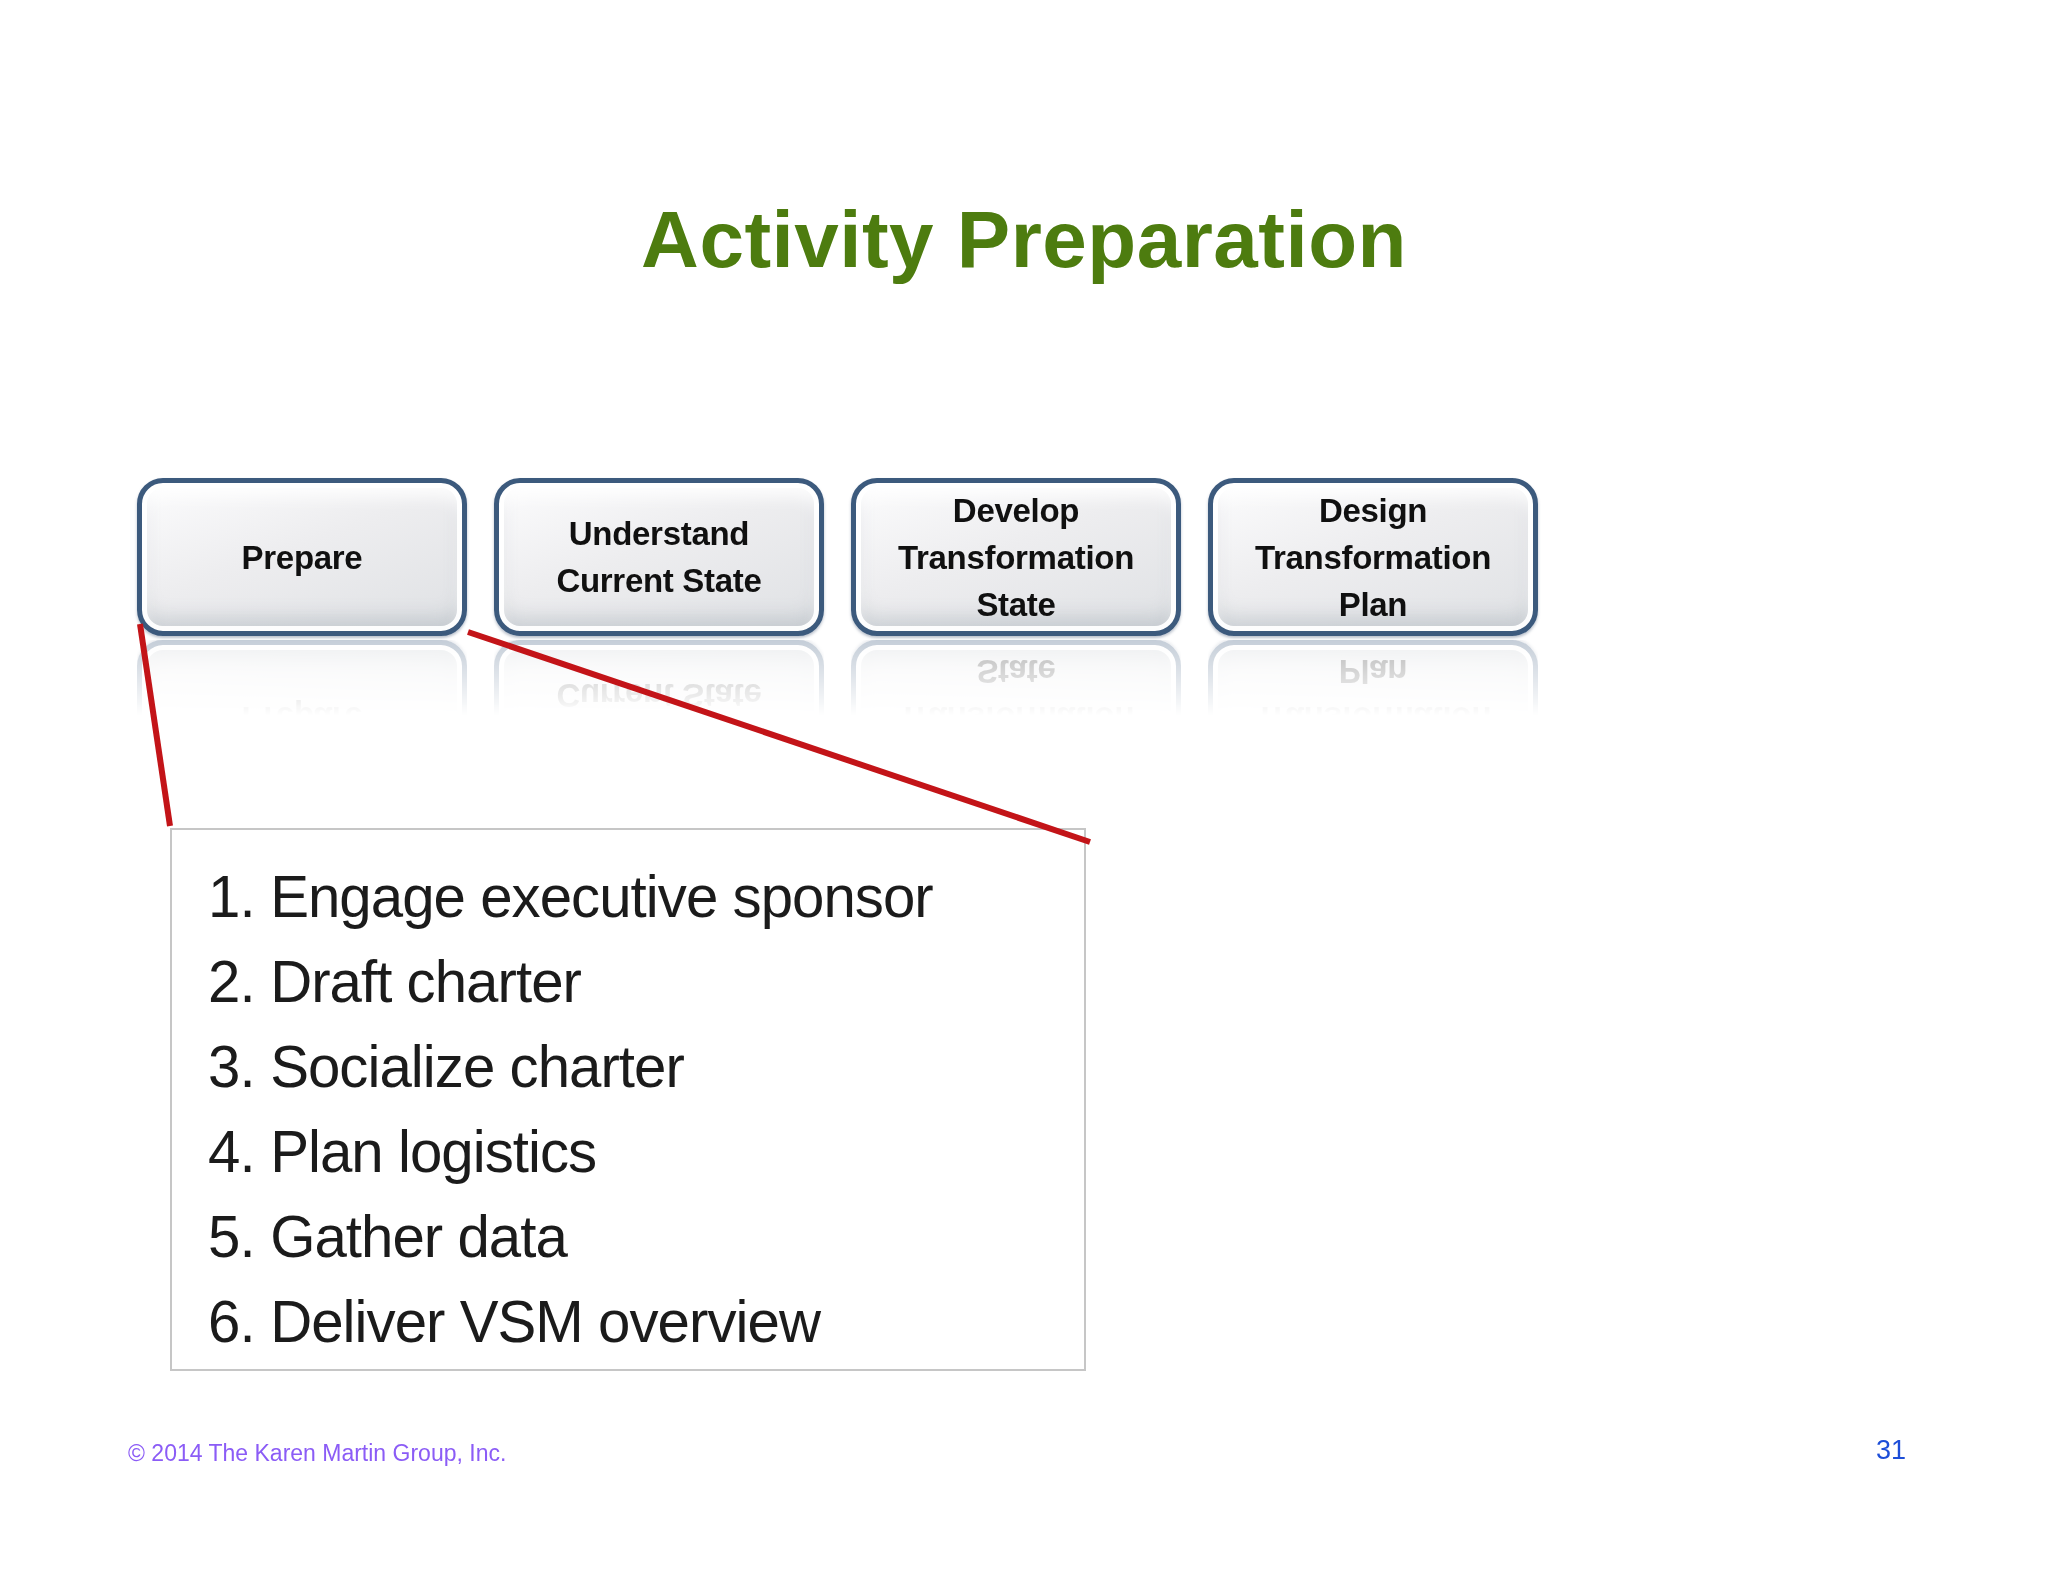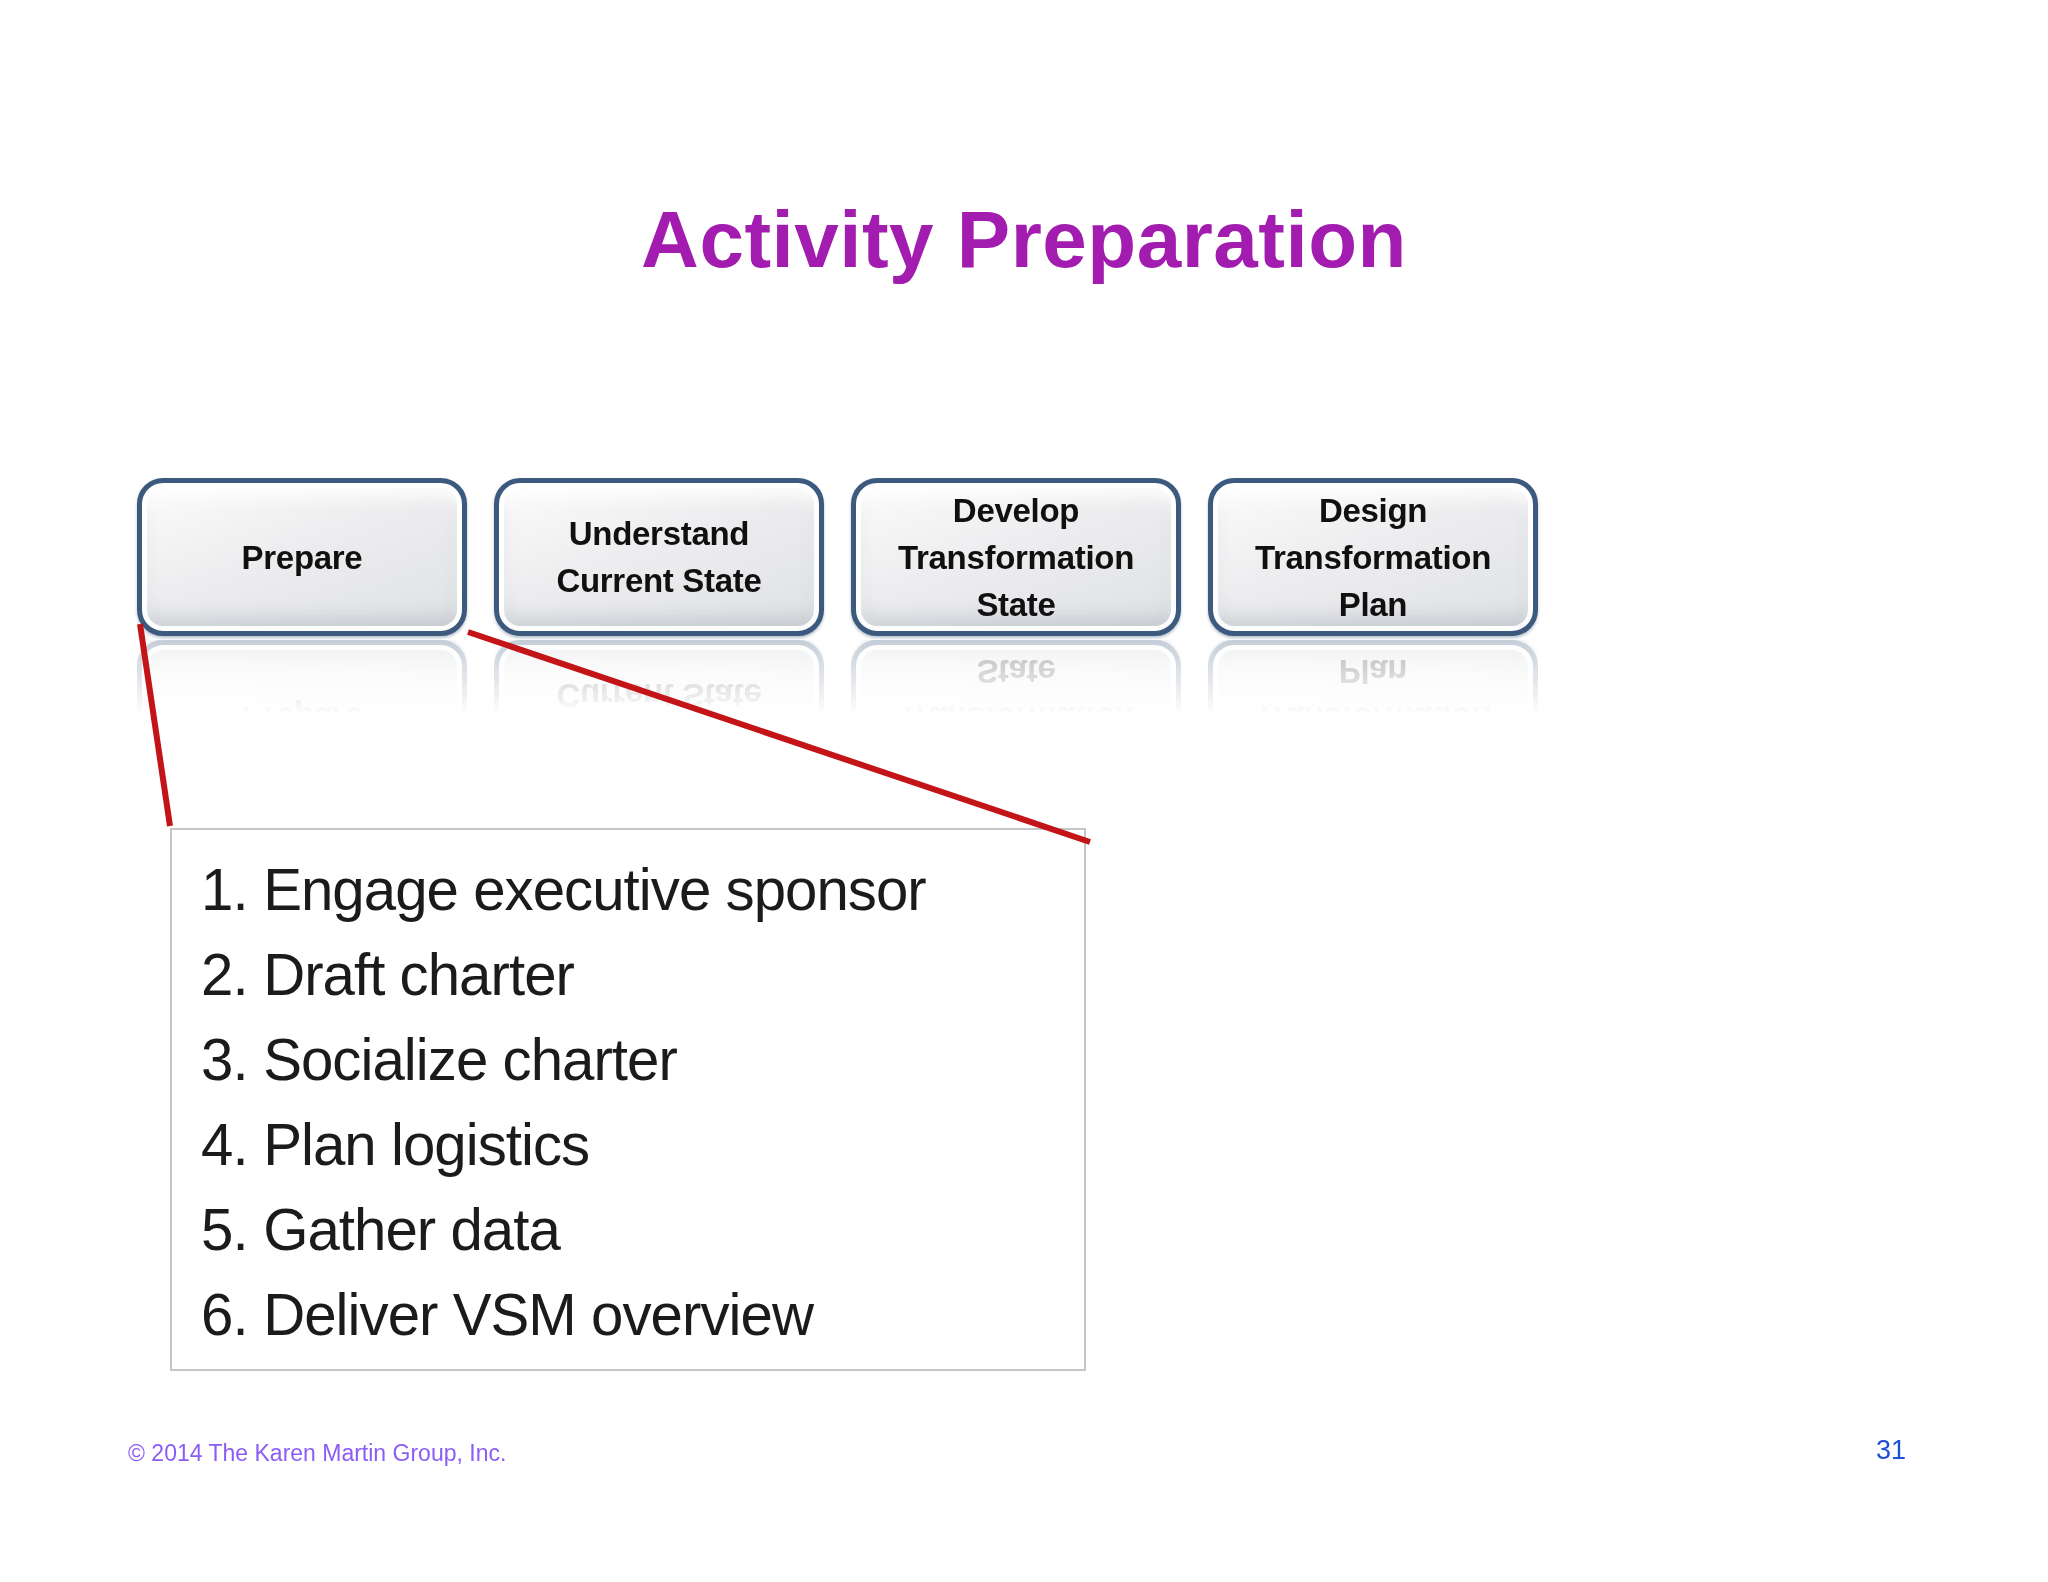--- a/index.html
+++ b/index.html
@@ -81,21 +81,21 @@
     top: 828px;
     width: 916px;
     height: 543px;
     box-sizing: border-box;
     background: #ffffff;
     border: 2px solid #c6c6c6;
     z-index: 4;
   }
   .prepare-panel ol {
     list-style: none;
-    margin: 5px;
+    margin: 12px;
     padding: 12px 16px 0 24px;
   }
   .prepare-item {
     font-size: 60px;
     line-height: 85px;
     color: #1b1b1b;
     letter-spacing: -1px;
     white-space: nowrap;
     transform: scaleX(0.97);
     transform-origin: left center;
@@ -116,21 +116,21 @@
     top: 1434px;
     font-size: 27px;
     line-height: 32px;
   }
 </style>
 </head>
 <body>
 
 <div class="slide">
 
-  <h1 class="title" style="color: #a21caf;">Activity Preparation</h1>
+  <h1 class="title" style="color: #4d7c0f;">Activity Preparation</h1>
 
   <div class="steps-row">
       <div class="step-box">
     <span class="step-label">Prepare</span>
   </div>
       <div class="step-box">
     <span class="step-label">Understand
 Current State</span>
   </div>
       <div class="step-box">

